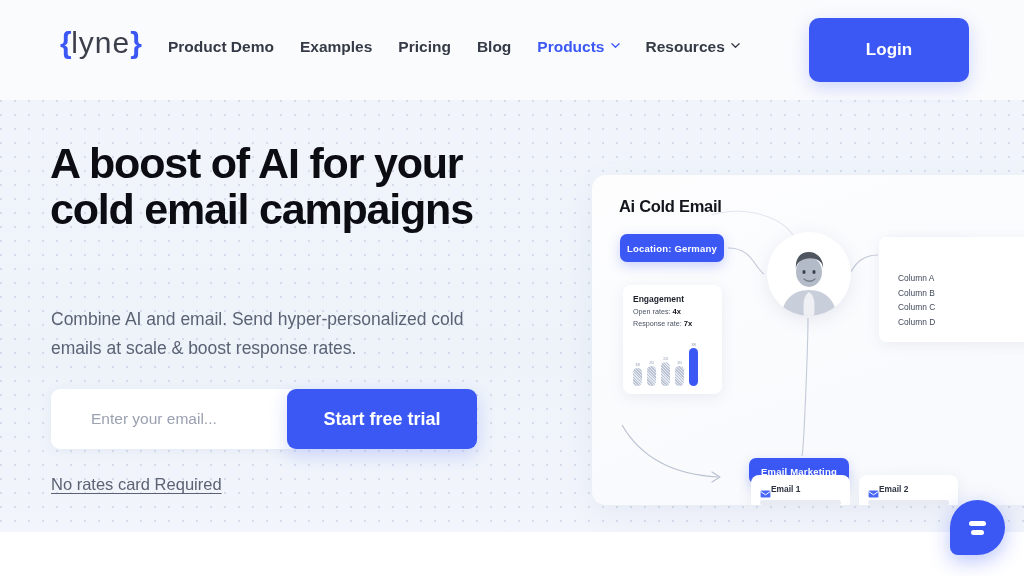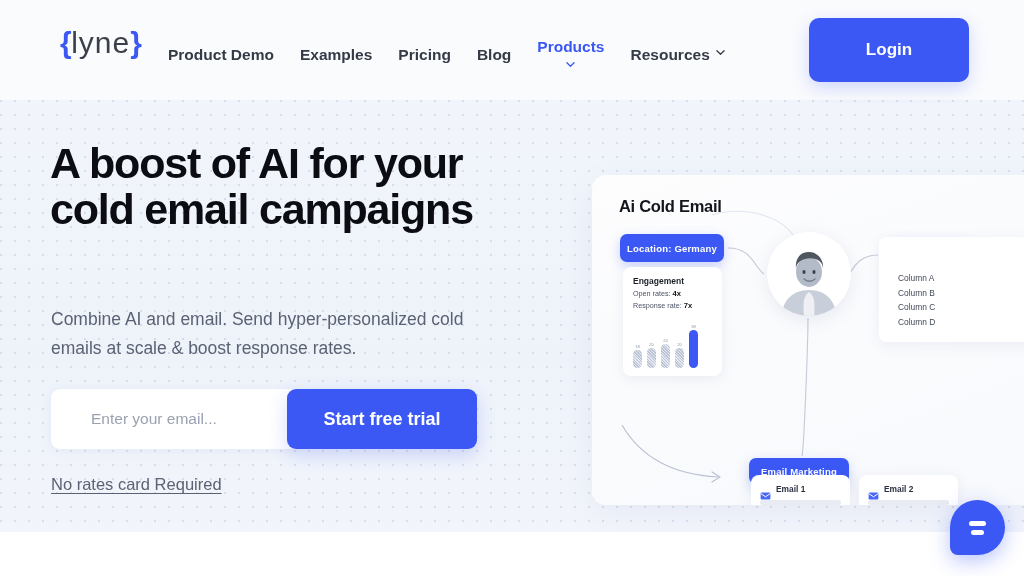--- a/index.html
+++ b/index.html
@@ -26,21 +26,21 @@
     font-family:"Liberation Sans", sans-serif;
   }
   #logo .brace { color:#3b58f5; font-weight:700; }
   #logo .word { color:#3b3f4a; letter-spacing:1px; font-weight:400; }
 
   #nav { position:absolute; left:168px; top:38px; display:flex; align-items:center; gap:26px; }
   .nav-item {
     font-size:15.5px; color:#343a46; font-weight:600;
     display:flex; align-items:center; gap:6px; cursor:pointer; white-space:nowrap;
   }
-  .nav-item.active { color:#3b58f5;flex-direction:column; }
+  .nav-item.active { color:#3b58f5; }
   .chev { width:9px; height:9px; display:inline-block; position:relative; top:-2px; }
   .chev svg { display:block; }
 
   #login-btn {
     position:absolute; left:800px; top:18px; width:160px; height:64px;
     background:#3b58f5; border-radius:10px; color:#fff;
     font-size:17px; font-weight:600;
     display:flex; align-items:center; justify-content:center; cursor:pointer;
     border:none; font-family:"Liberation Sans", sans-serif;
     box-shadow:0 6px 18px rgba(59,88,245,0.22);
@@ -103,21 +103,21 @@
     font-size:10px; font-weight:600; display:flex; align-items:center;
     justify-content:center; letter-spacing:0.2px;
     box-shadow:0 4px 12px rgba(59,88,245,0.25);
   }
   #badge-location { left:28px; top:59px; width:104px; height:28px; font-size:9.5px; }
   #badge-personalization { left:297px; top:65px; width:82px; height:22px; font-size:9px; }
   #badge-emailmkt { left:157px; top:283px; width:100px; height:26px; font-size:9.5px; }
 
   
   #engagement {
-    position:absolute; left:31px; top:92px; width:99px; height:109px;
+    position:absolute; left:31px; top:110px; width:99px; height:109px;
     background:#fff; border-radius:8px; box-shadow:0 3px 14px rgba(80,100,150,0.10);
     padding:9px 9px 0 10px;
   }
   #engagement .etitle { font-size:8.5px; font-weight:700; color:#1b1f29; }
   #engagement .eline { font-size:7.2px; color:#4a5263; margin-top:3px; }
   #engagement .eline b { color:#12151c; font-size:7.6px; }
   #bars { position:absolute; left:10px; bottom:8px; width:84px; height:48px;
           display:flex; align-items:flex-end; gap:5px; }
   .bar-wrap { position:relative; width:9px; display:flex; flex-direction:column;
               align-items:center; justify-content:flex-end; height:48px; }
@@ -144,21 +144,21 @@
   }
   .col-row { font-size:8.4px; color:#41495a; padding:4.4px 0 0 19px; }
 
   
   .email-card {
     position:absolute; top:300px; width:99px; height:76px; background:#fff;
     border-radius:8px; box-shadow:0 3px 14px rgba(80,100,150,0.10); padding:9px 9px;
   }
   #email-card-1 { left:159px; }
   #email-card-2 { left:267px; }
-  .email-head { display:flex; align-items:flex-end; gap:5px; }
+  .email-head { display:flex; align-items:flex-start; }
   .env-icon { width:11px; height:8px; display:block; }
   .email-label { font-size:8.4px; font-weight:700; color:#2b3140; }
   .skel { background:#e8ebf2; border-radius:3px; height:5px; margin-top:6px; }
   .skel.w-full { width:100%; }
 
   .flow { position:absolute; left:0; top:0; width:440px; height:330px; pointer-events:none; }
 
   
   #chat {
     position:absolute; left:950px; top:500px; width:55px; height:55px;

